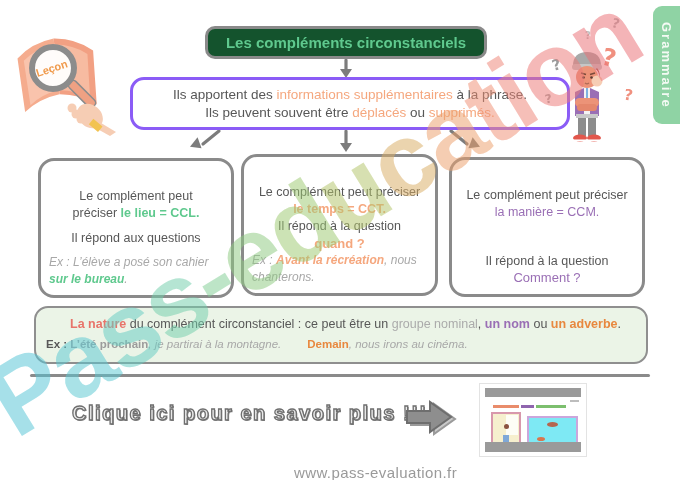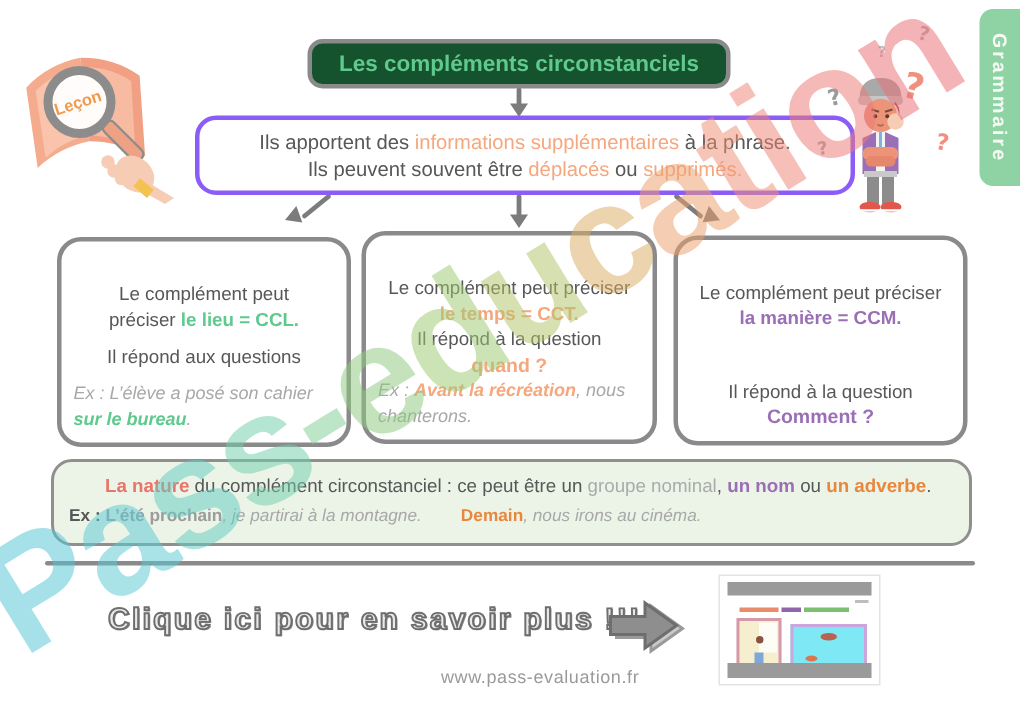--- a/index.html
+++ b/index.html
@@ -19,21 +19,21 @@
 
   
   .cc-box{position:absolute;box-sizing:border-box;border:3px solid #8A8A8A;border-radius:16px;background:#fff;
           padding:27px 8px 7px;display:flex;flex-direction:column;justify-content:space-between;
           text-align:center;font-size:12.5px;line-height:1.35;z-index:3;}
   #box-lieu{left:38px;top:158px;width:196px;height:140px;}
   #box-temps{left:241px;top:154px;width:197px;height:142px;}
   #box-maniere{left:449px;top:157px;width:196px;height:140px;}
   .accent-green  .hl{color:#5FC98E;font-weight:bold;}
   .accent-orange .hl{color:#F5A77E;font-weight:bold;}
-  .accent-purple .hl{color:#9A6FB5;font-weight:bold;text-align:center;}
+  .accent-purple .hl{color:#9A6FB5;font-weight:normal;text-align:center;}
   .q-line2{font-size:13px;}
   .b-ex{font-style:italic;color:#A8A8A8;text-align:left;font-size:12px;line-height:1.4;}
 
   
   .nature-box{position:absolute;left:34px;top:306px;width:614px;height:58px;box-sizing:border-box;
               background:#EBF4E7;border:2.5px solid #8F8F8F;border-radius:14px;padding:9px 10px 6px;z-index:3;}
   .nature-l1{font-size:12.5px;white-space:nowrap;margin-left:24px;}
   .nature-l2{font-size:11.5px;margin-top:7px;display:flex;gap:26px;white-space:nowrap;}
   .n-red{color:#E8746A;font-weight:bold;}
   .n-gray{color:#ABABAB;}
@@ -41,21 +41,21 @@
   .n-orange{color:#E8883F;font-weight:bold;}
   .ex-b{font-weight:bold;color:#575757;}
   .ex-gray-b{font-weight:bold;color:#9C9C9C;}
   .ex-i{font-style:italic;color:#A8A8A8;}
 
   
   .divider{position:absolute;left:30px;top:374px;width:620px;height:3px;background:#8A8A8A;border-radius:2px;z-index:3;}
   .cta{position:absolute;left:72px;top:402px;font-size:20px;font-weight:bold;letter-spacing:1.5px;
        color:#E9E9E9;-webkit-text-stroke:1.3px #6E6E6E;text-shadow:1px 1px 0 #8A8A8A;cursor:pointer;z-index:3;}
   .cta-arrow{position:absolute;left:405px;top:396px;z-index:3;cursor:pointer;}
-  .url{position:absolute;left:294px;top:444px;font-size:12px;color:#9A9A9A;letter-spacing:.4px;z-index:3;}
+  .url{position:absolute;left:294px;top:464px;font-size:15px;color:#9A9A9A;letter-spacing:.4px;z-index:3;}
 
   
   .thumb{position:absolute;left:479px;top:383px;width:108px;height:74px;background:#fff;
          border:1px solid #E3E3E3;box-sizing:border-box;z-index:3;cursor:pointer;}
   .thumb .bar-top{position:absolute;left:5px;right:5px;top:4px;height:9px;background:#9A9A9A;}
   .thumb .dash{position:absolute;right:7px;top:16px;width:9px;height:2px;background:#BDBDBD;}
   .thumb .cap{position:absolute;left:13px;top:21px;height:3px;display:flex;gap:2px;}
   .thumb .cap i{display:block;height:3px;}
   .thumb .img1{position:absolute;left:11px;top:28px;width:30px;height:37px;background:#F6EFCE;
                border:2px solid #D898AC;box-sizing:border-box;}

